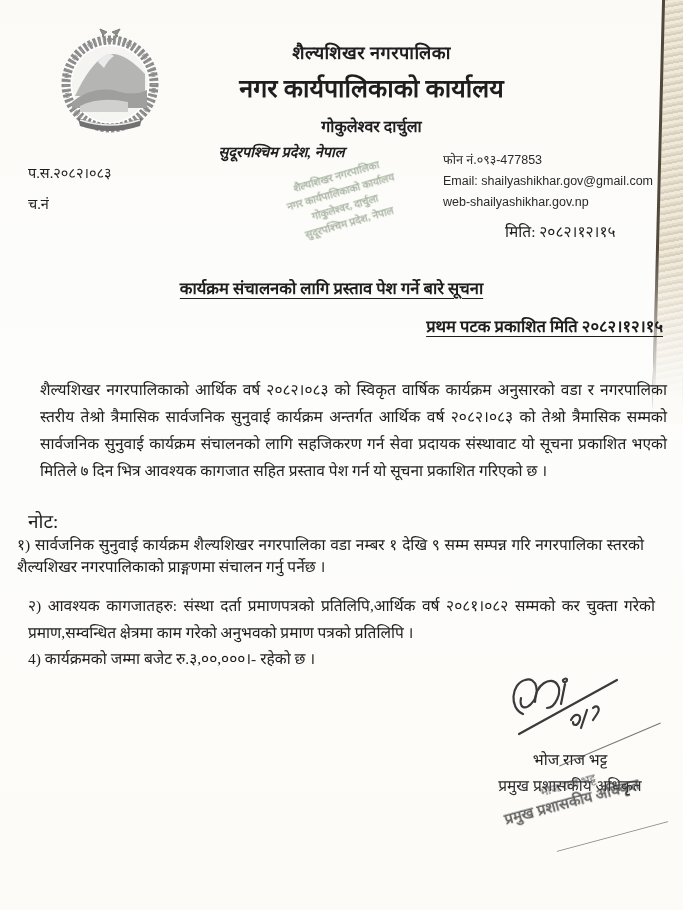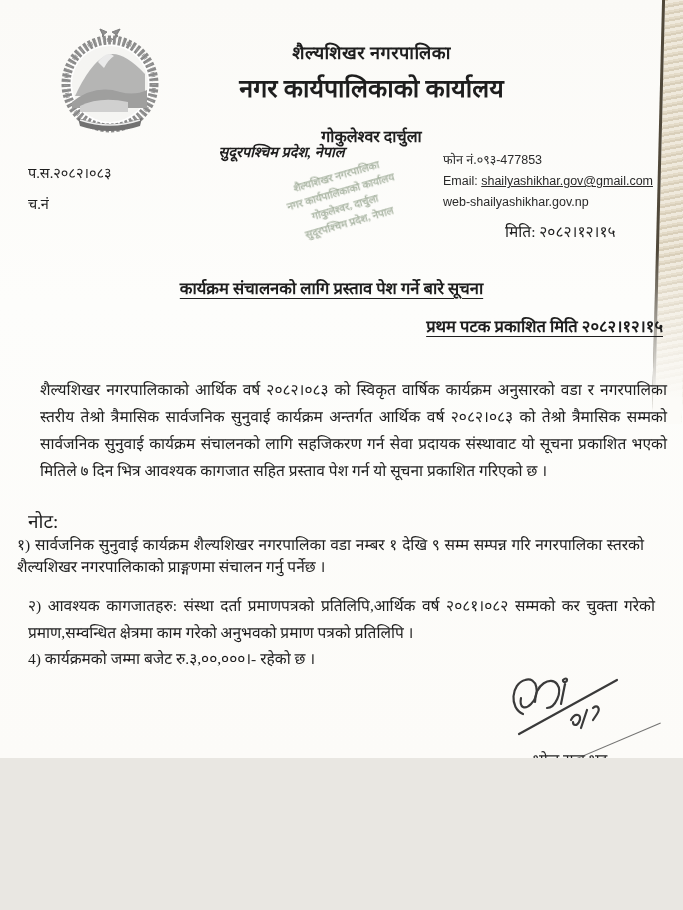--- a/index.html
+++ b/index.html
@@ -1,19 +1,19 @@
 <!DOCTYPE html>
 <html><head>
 <meta charset="utf-8">
 <style>
   * { margin:0; padding:0; box-sizing:border-box; }
   html,body { background:#e9e7e2; }
   .page {
     position:relative;
-    width:683px; height:758px;
+    width:683px; height:910px;
     margin:0 auto;
     background:linear-gradient(180deg,#fbfaf7 0%, #fdfdfb 40%, #fcfbf8 100%);
     overflow:hidden;
     font-family:"Liberation Serif","DejaVu Serif",serif;
     color:#1e1e1e;
   }
   
   .edge-strip {
     position:absolute; top:-8px; right:-4px; width:30px; height:430px;
     background:repeating-linear-gradient(168deg,#d9cfba 0 2px,#efe9dc 2px 5px,#e4dbc8 5px 7px);
@@ -23,25 +23,25 @@
   .edge-strip::after {
     content:""; position:absolute; left:-3px; right:0; bottom:-2px; height:170px;
     background:linear-gradient(180deg,rgba(252,251,248,0) 0%, #fcfbf8 85%);
   }
   
   .emblem { position:absolute; left:50px; top:26px; width:122px; height:112px; opacity:.85; }
   
   .hdr { position:absolute; left:120px; right:60px; text-align:center; }
   .muni-name { top:40px; font-size:18px; font-weight:bold; letter-spacing:.5px; }
   .office-name { top:70px; font-size:25px; font-weight:bold; }
-  .place { top:125px; font-size:16px; font-weight:bold; }
+  .place { top:115px; font-size:16px; font-weight:bold; }
   .province { top:141px; font-size:14.5px; font-weight:bold; font-style:italic; left:60px; right:180px; }
   
   .contact { position:absolute; left:443px; top:150px; font-size:12.5px; font-family:"Liberation Sans","DejaVu Sans",sans-serif; color:#2a2a2a; line-height:21px; }
-  .contact .email-val { text-decoration:underline; }
+  .contact .email-val { }
   
   .refblock { position:absolute; left:28px; top:158px; font-size:14.5px; line-height:31px; }
   .date-line { position:absolute; left:505px; top:220px; font-size:15.5px; }
   
   .ghost-stamp {
     position:absolute; left:248px; top:168px; width:190px;
     transform:rotate(-16deg);
     text-align:center; color:rgba(106,126,97,0.55);
     font-size:10.5px; line-height:16px; font-weight:bold;
     filter:blur(.4px);

